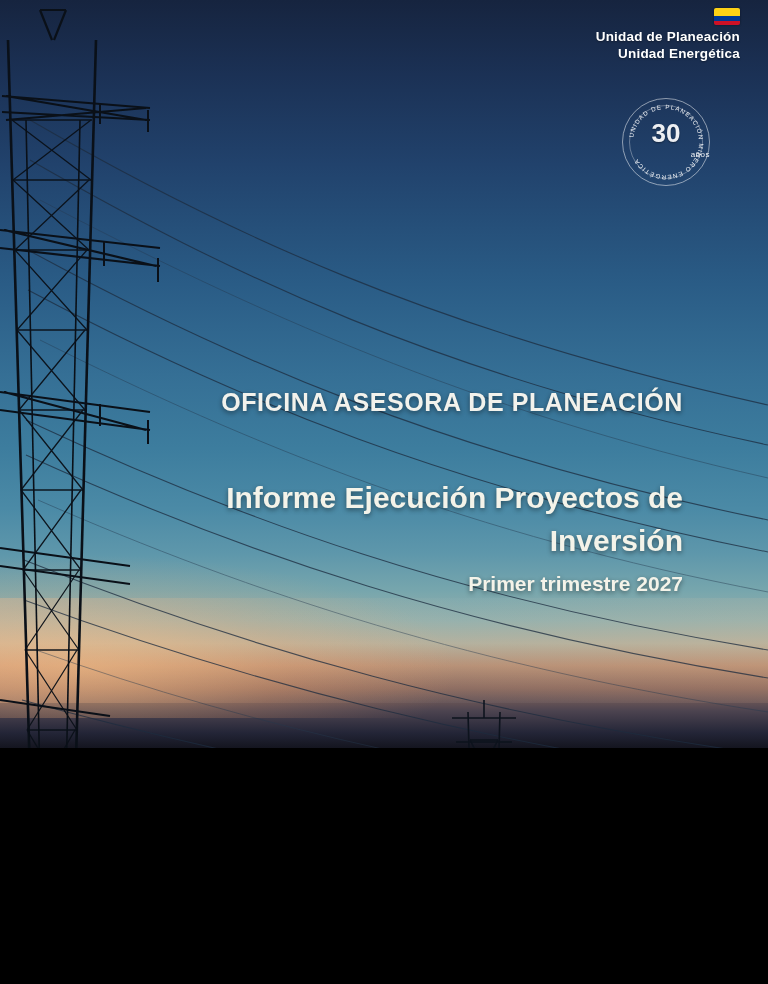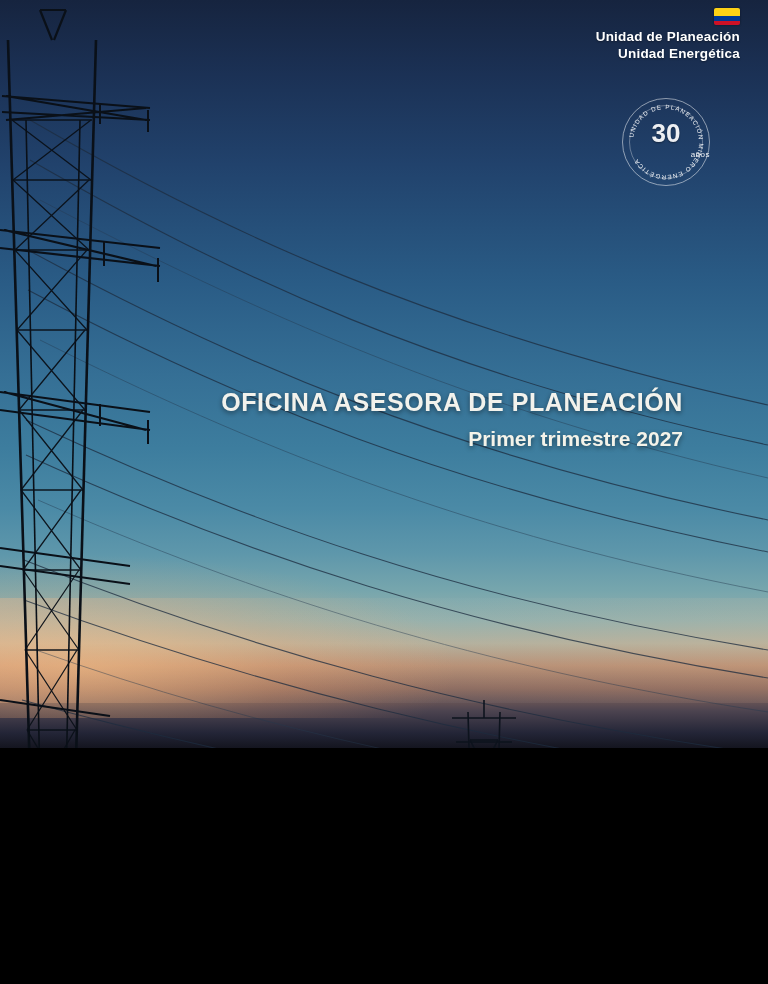--- a/index.html
+++ b/index.html
@@ -341,16 +341,20 @@
       <text font-size="6.2" fill="#ffffff" letter-spacing="1.1" font-family="Liberation Sans, sans-serif">
         <textPath href="#sealArc" startOffset="2%">UNIDAD DE PLANEACIÓN MINERO ENERGÉTICA</textPath>
       </text>
     </svg>
     <div class="num">30</div>
     <div class="anos">años</div>
   </div>
 
   <div class="titles">
     <div class="office">OFICINA ASESORA DE PLANEACIÓN</div>
+    <div class="main-title">
+      <div>Informe Ejecución Proyectos de</div>
+      <div>Inversión</div>
+    </div>
     <div class="subtitle">Primer trimestre 2027</div>
   </div>
 
 </div>
 
 </body></html>

